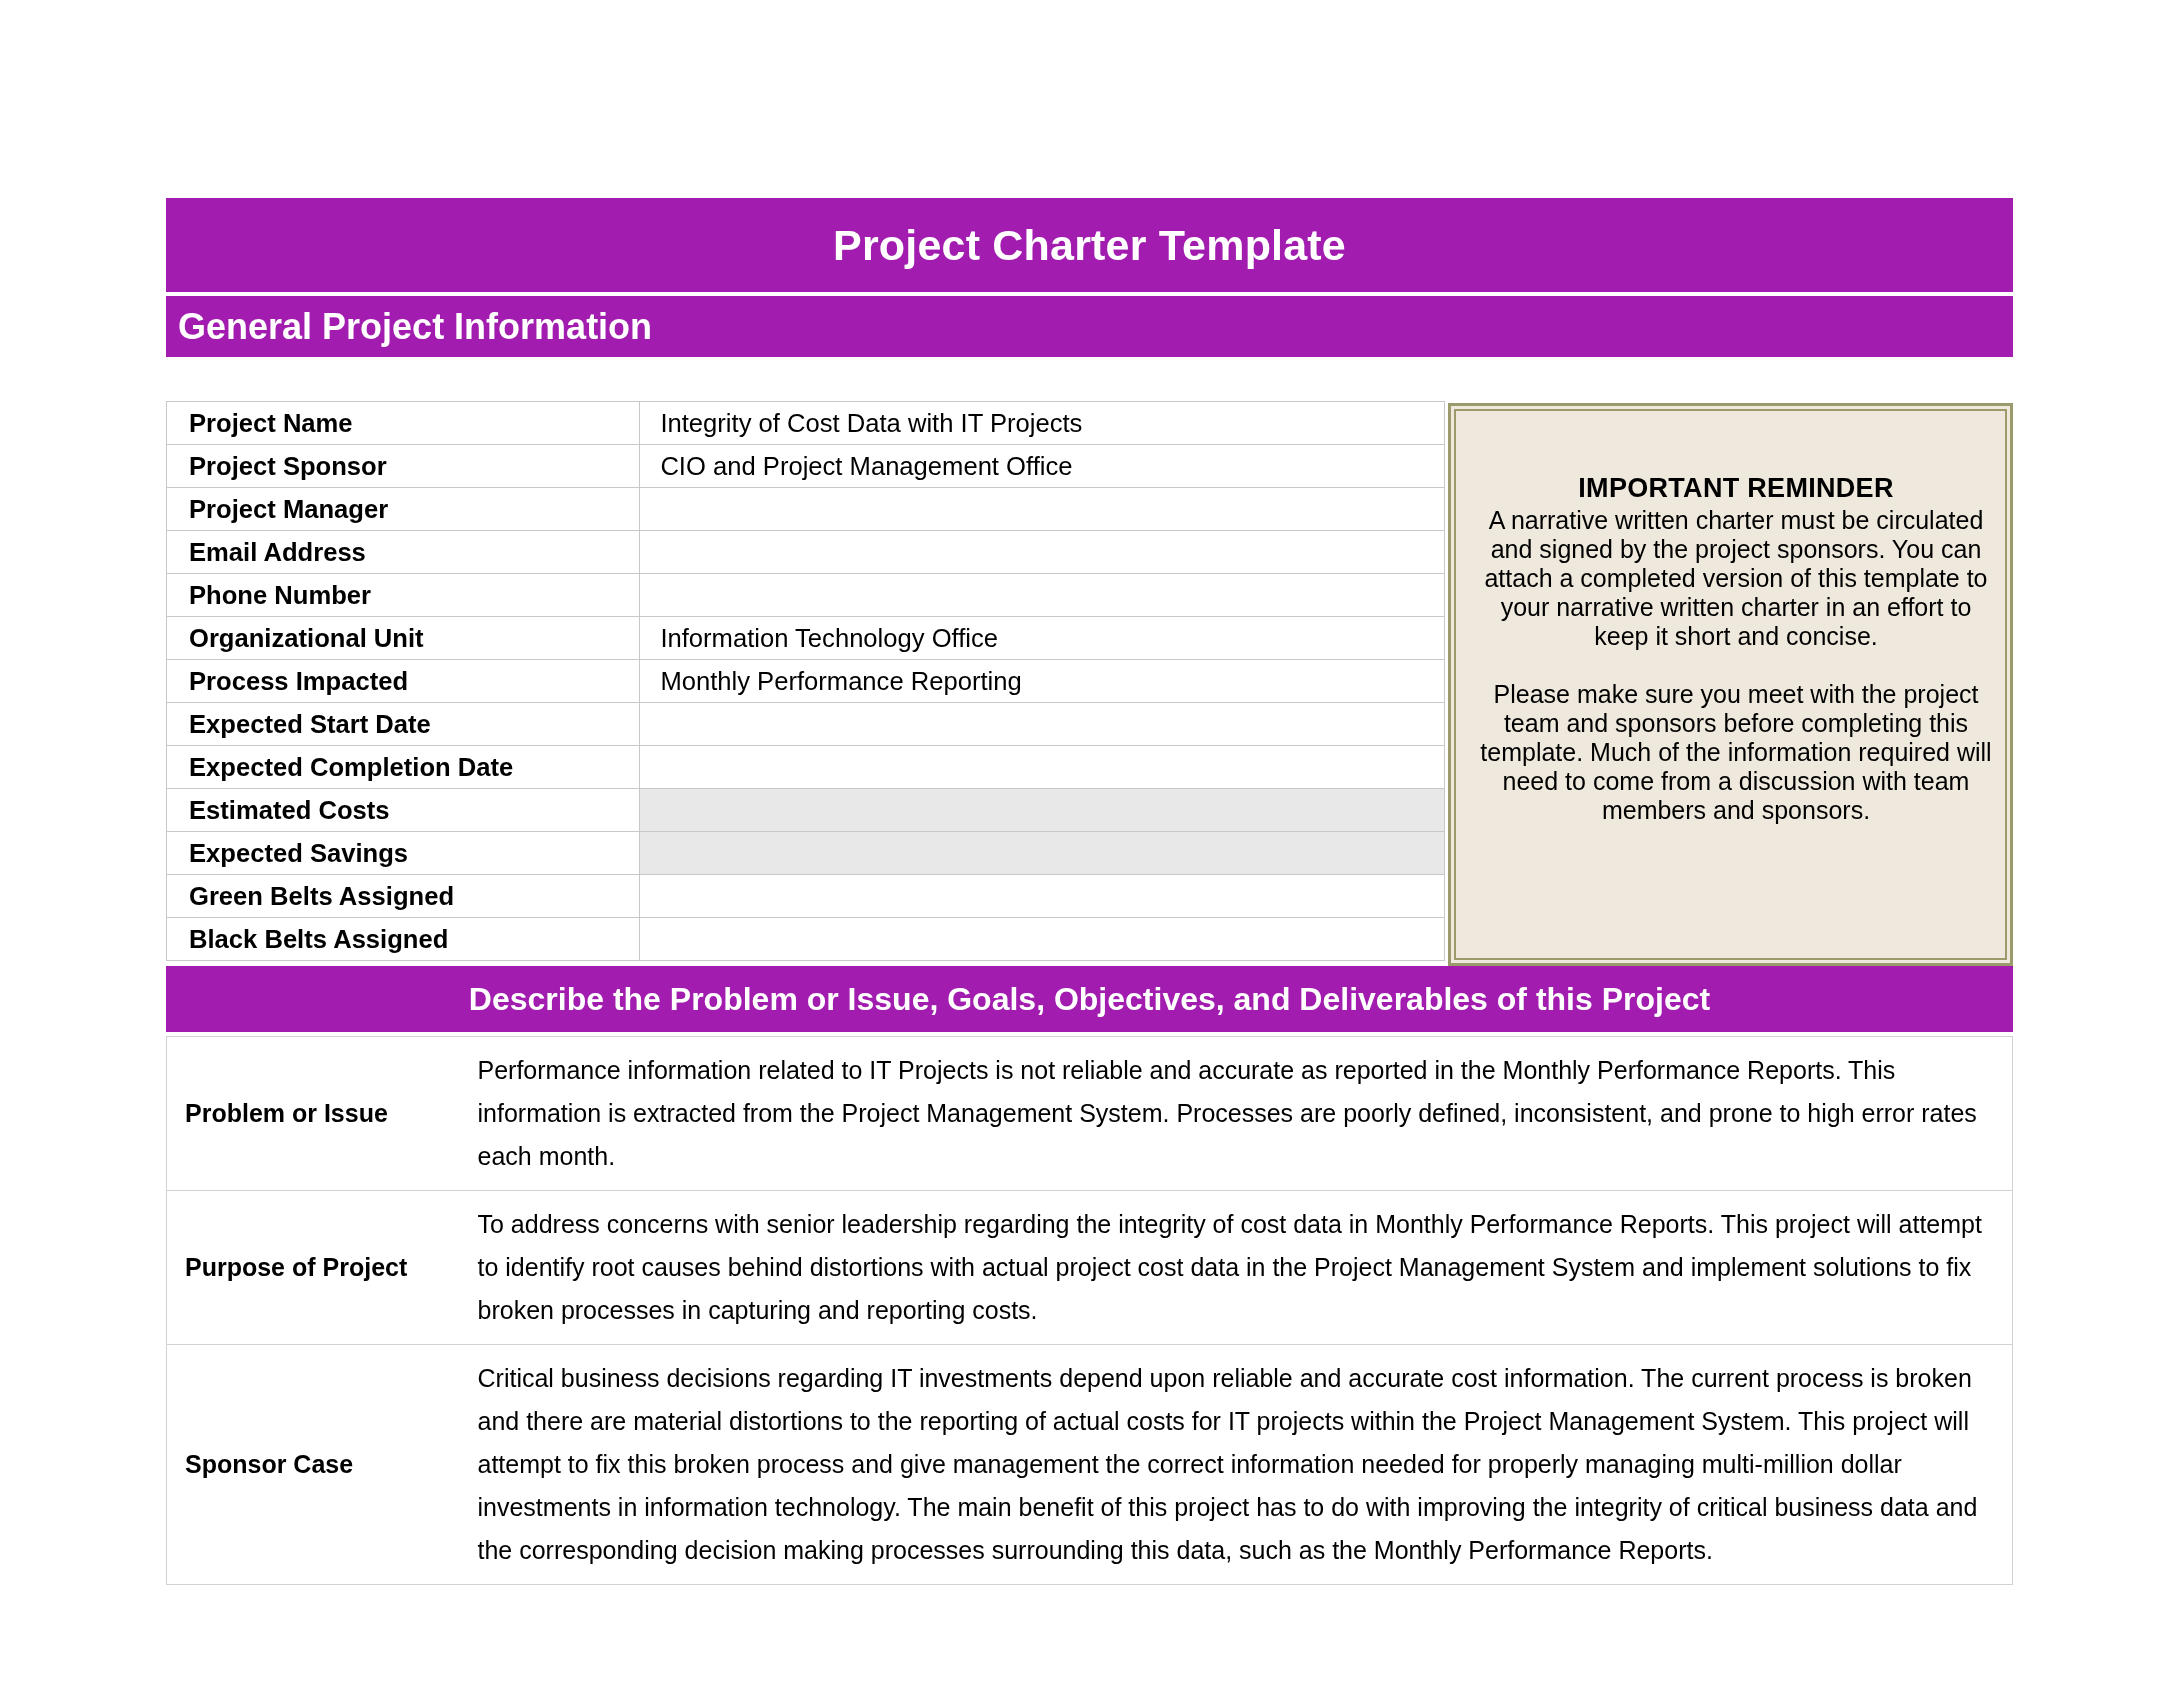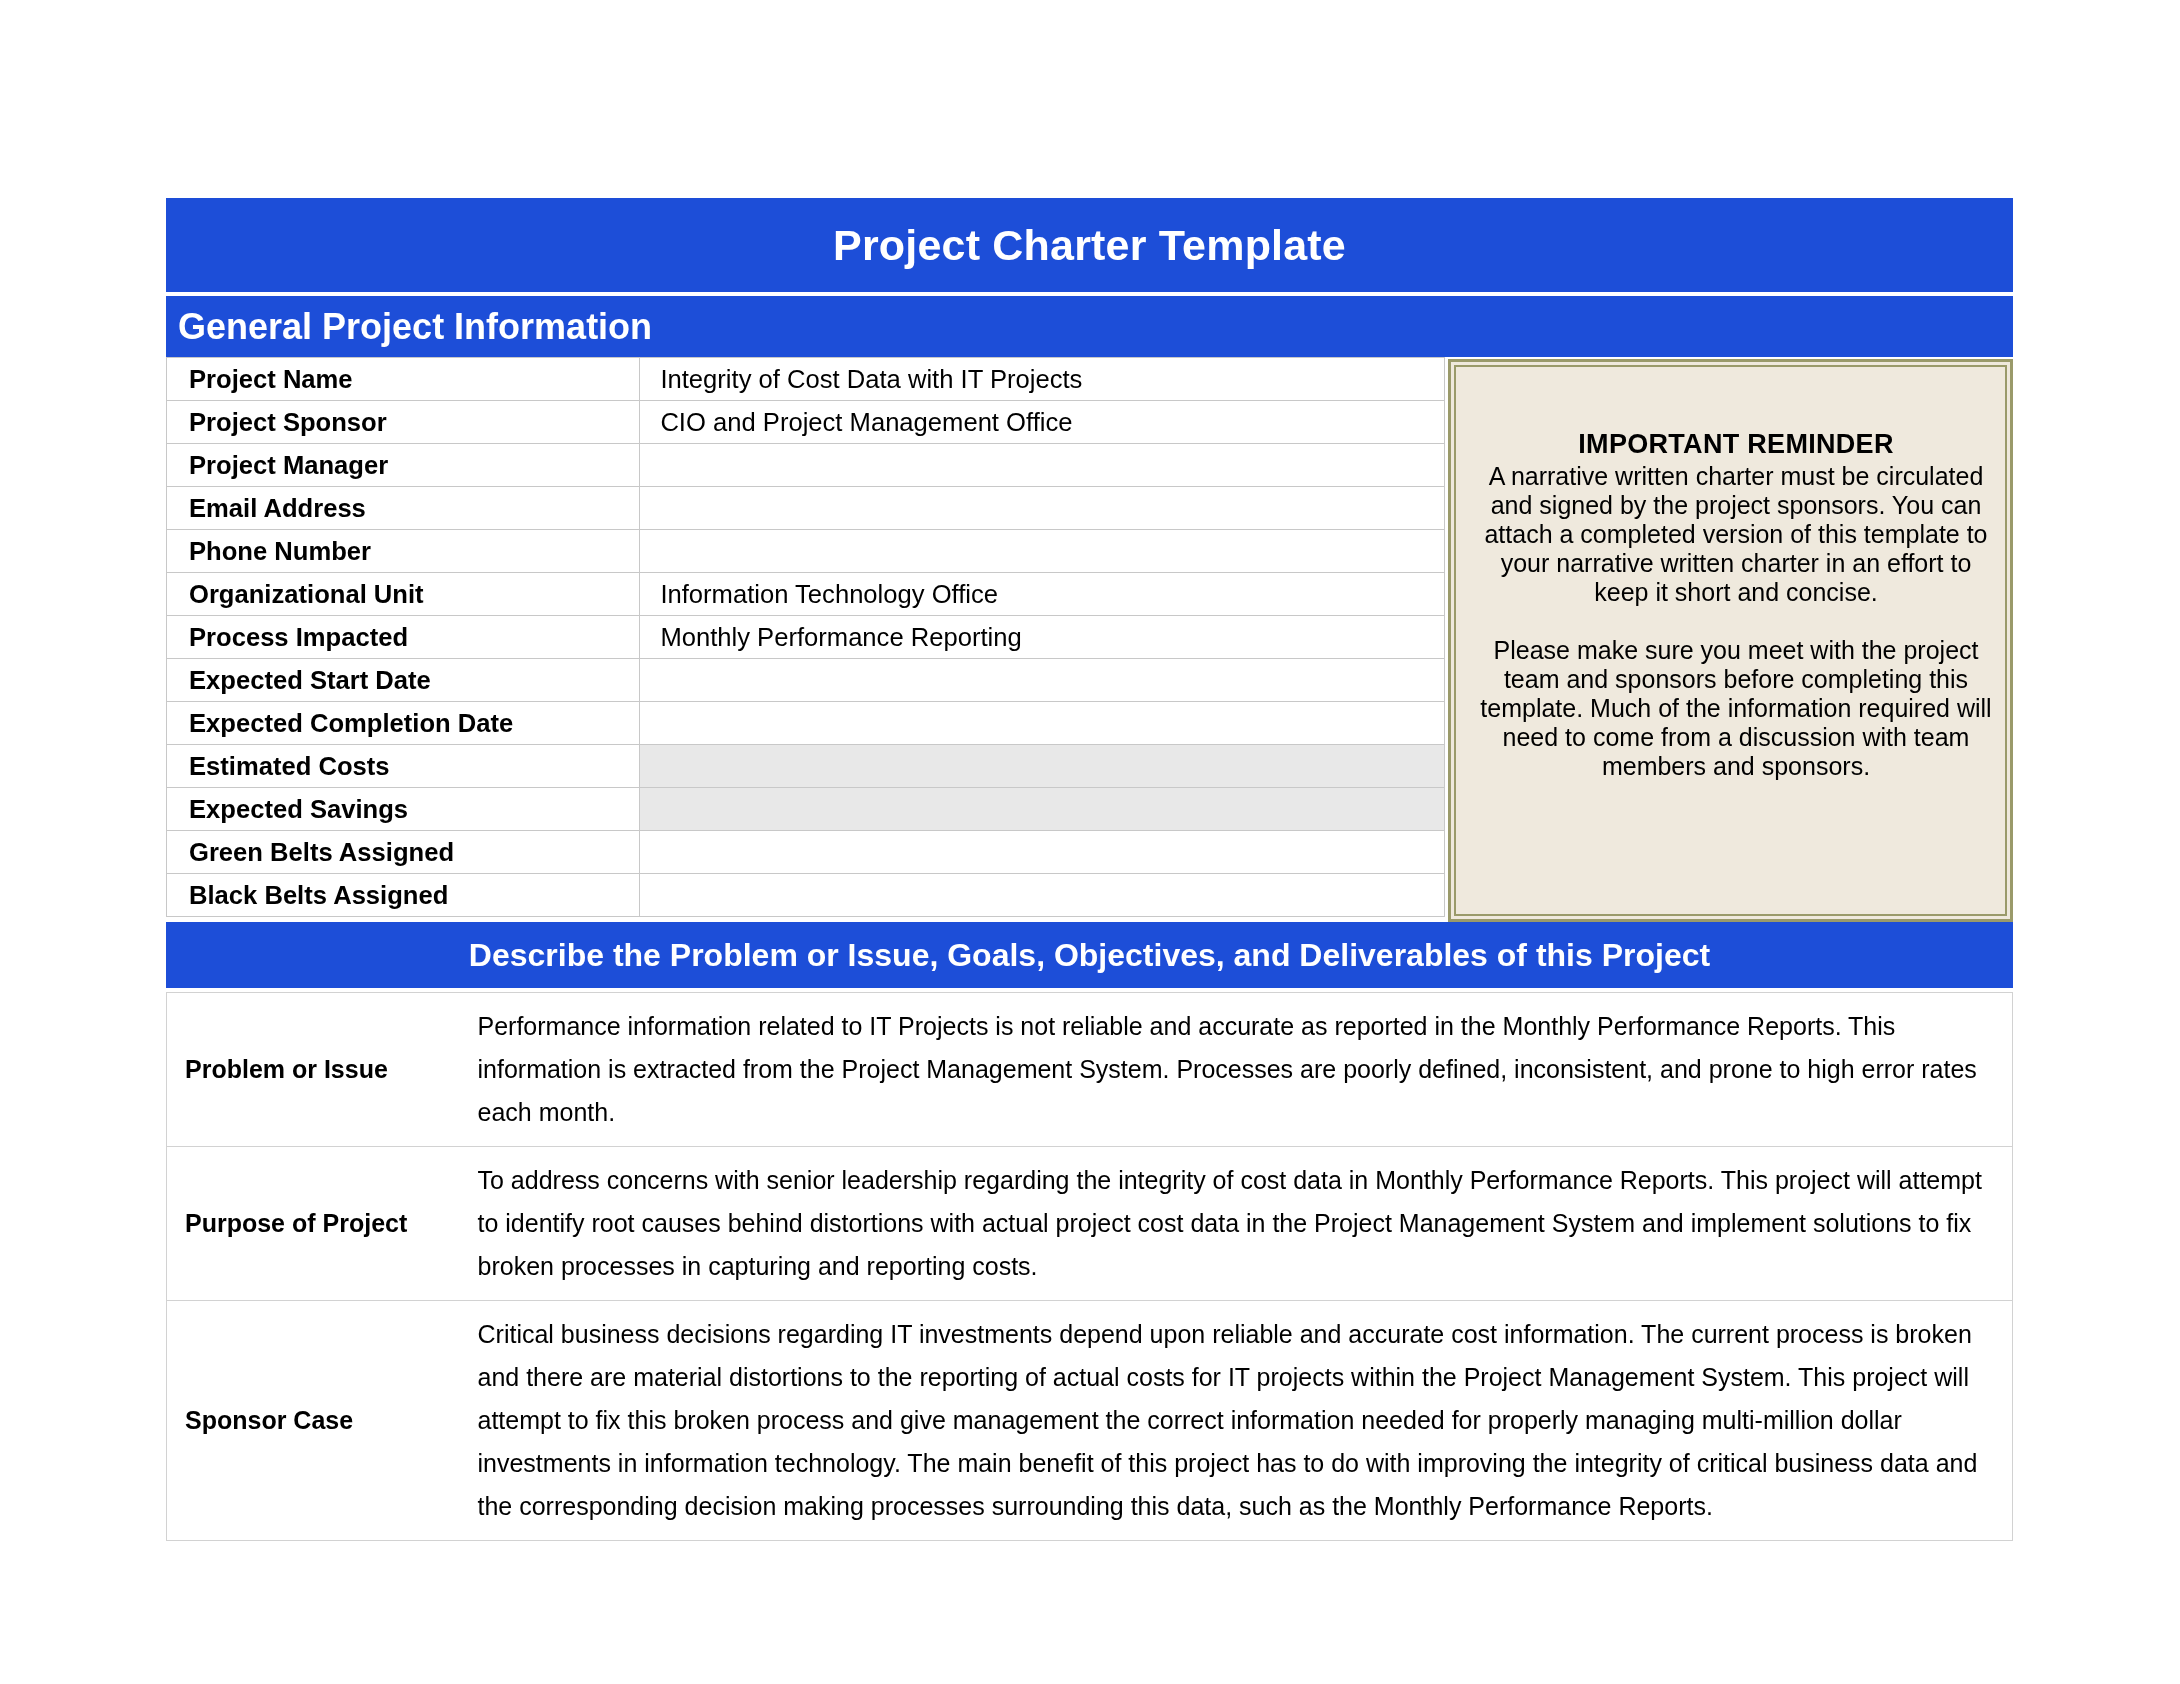--- a/index.html
+++ b/index.html
@@ -17,21 +17,21 @@
 
   #page {
     position: absolute;
     left: 166px;
     top: 198px;
     width: 1847px;
   }
 
   
   .band {
-    background: #1d4ed8;
+    background: #a21caf;
     color: #ffffff;
     font-weight: bold;
     box-sizing: border-box;
   }
   .band-title {
     height: 94px;
     line-height: 94px;
     text-align: center;
     font-size: 43px;
     letter-spacing: 0.2px;
@@ -48,20 +48,21 @@
     height: 66px;
     line-height: 66px;
     text-align: center;
     font-size: 32px;
   }
 
   
   .info-wrap {
     position: relative;
     width: 100%;
+    margin-top: 44px;
   }
 
   table.info {
     border-collapse: collapse;
     width: 1278px;
     table-layout: fixed;
   }
   table.info td {
     border: 1.7px solid #C8C8C8;
     height: 43px;

